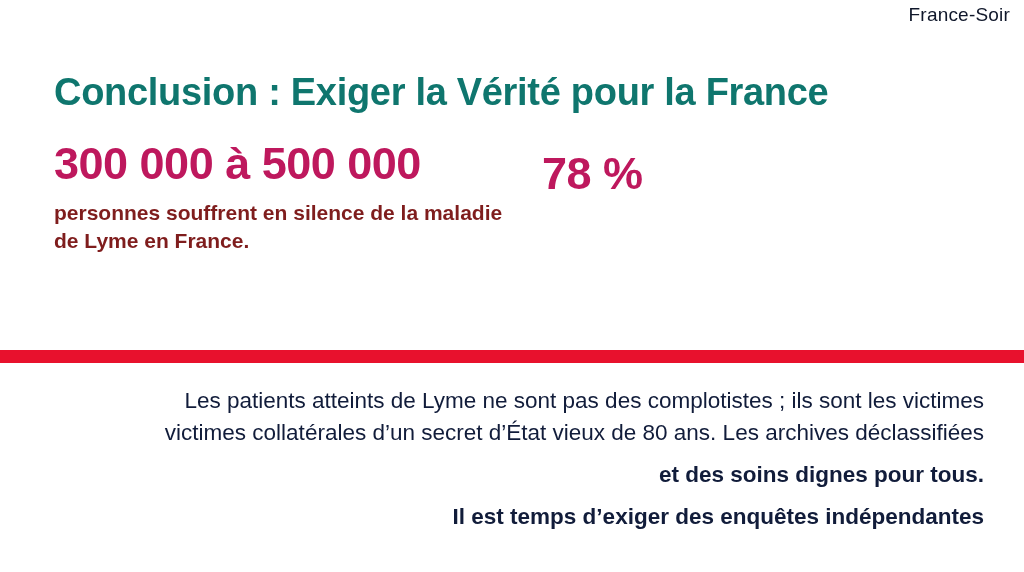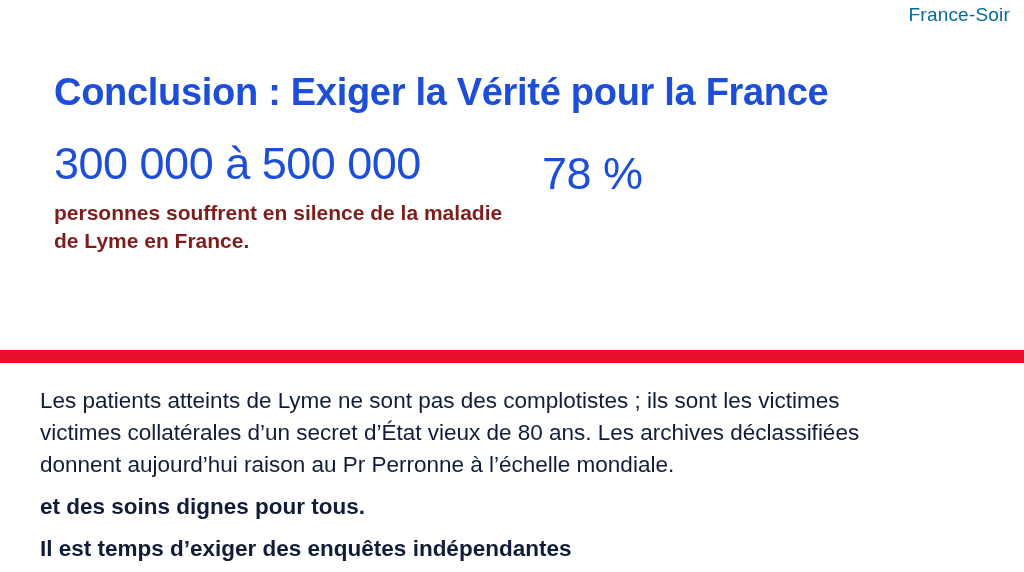--- a/index.html
+++ b/index.html
@@ -28,51 +28,51 @@
     left: 0;
     width: 1024px;
     height: 30px;
     background: #ffffff;
   }
   .brand {
     position: absolute;
     top: 4px;
     right: 14px;
     font-size: 19px;
-    color: #0369a1;
+    color: #0f172a;
     letter-spacing: 0.2px;
     font-family: "Liberation Sans", sans-serif;
   }
   
   .title {
     position: absolute;
     top: 46px;
     left: 54px;
     width: 930px;
     font-size: 38px;
     font-weight: bold;
-    color: #1d4ed8;
+    color: #0f766e;
     letter-spacing: -0.3px;
     line-height: 1.15;
   }
   
   .cols {
     position: absolute;
     top: 140px;
     left: 54px;
     width: 930px;
     display: flex;
     gap: 38px;
   }
   .col-left { width: 450px; }
   .col-right { width: 440px; margin-top: 10px; }
   .stat-number {
     font-size: 45px;
-    font-weight: normal;
-    color: #1d4ed8;
+    font-weight: bold;
+    color: #be185d;
     line-height: 1.05;
     letter-spacing: -0.5px;
     white-space: nowrap;
   }
   .stat-text {
     margin-top: 12px;
     font-size: 21px;
     font-weight: bold;
     color: #7f1d1d;
     line-height: 1.32;
@@ -85,21 +85,21 @@
     width: 1024px;
     height: 13px;
     background: #e8112d;
   }
   
   .footer-block {
     position: absolute;
     top: 385px;
     left: 40px;
     width: 944px;
-    text-align: left;
+    text-align: right;
   }
   .footer-para {
     font-size: 22.5px;
     color: #111c3a;
     line-height: 1.42;
     font-weight: normal;
   }
   .footer-strong {
     margin-top: 10px;
     font-size: 22.5px;
@@ -131,18 +131,17 @@
       <div class="stat-number">78 %</div>
     </div>
 
   </div>
 
   <div class="divider"></div>
 
   <div class="footer-block">
     <div class="footer-para nowrap">Les patients atteints de Lyme ne sont pas des complotistes ; ils sont les victimes</div>
     <div class="footer-para nowrap">victimes collatérales d’un secret d’État vieux de 80 ans. Les archives déclassifiées</div>
-    <div class="footer-para nowrap">donnent aujourd’hui raison au Pr Perronne à l’échelle mondiale.</div>
     <div class="footer-strong nowrap">et des soins dignes pour tous.</div>
     <div class="footer-strong nowrap">Il est temps d’exiger des enquêtes indépendantes</div>
   </div>
 
 </div>
 
 </body></html>

